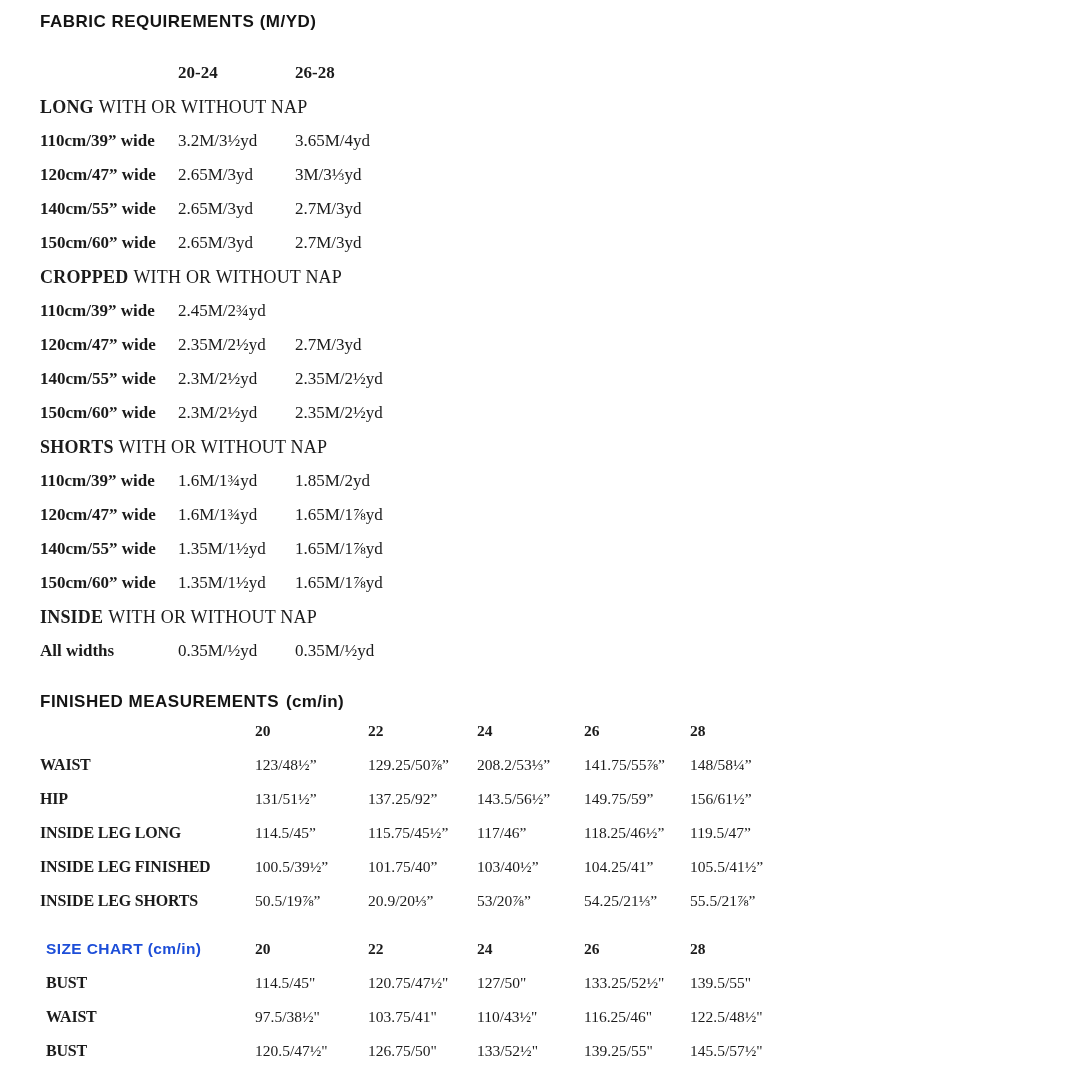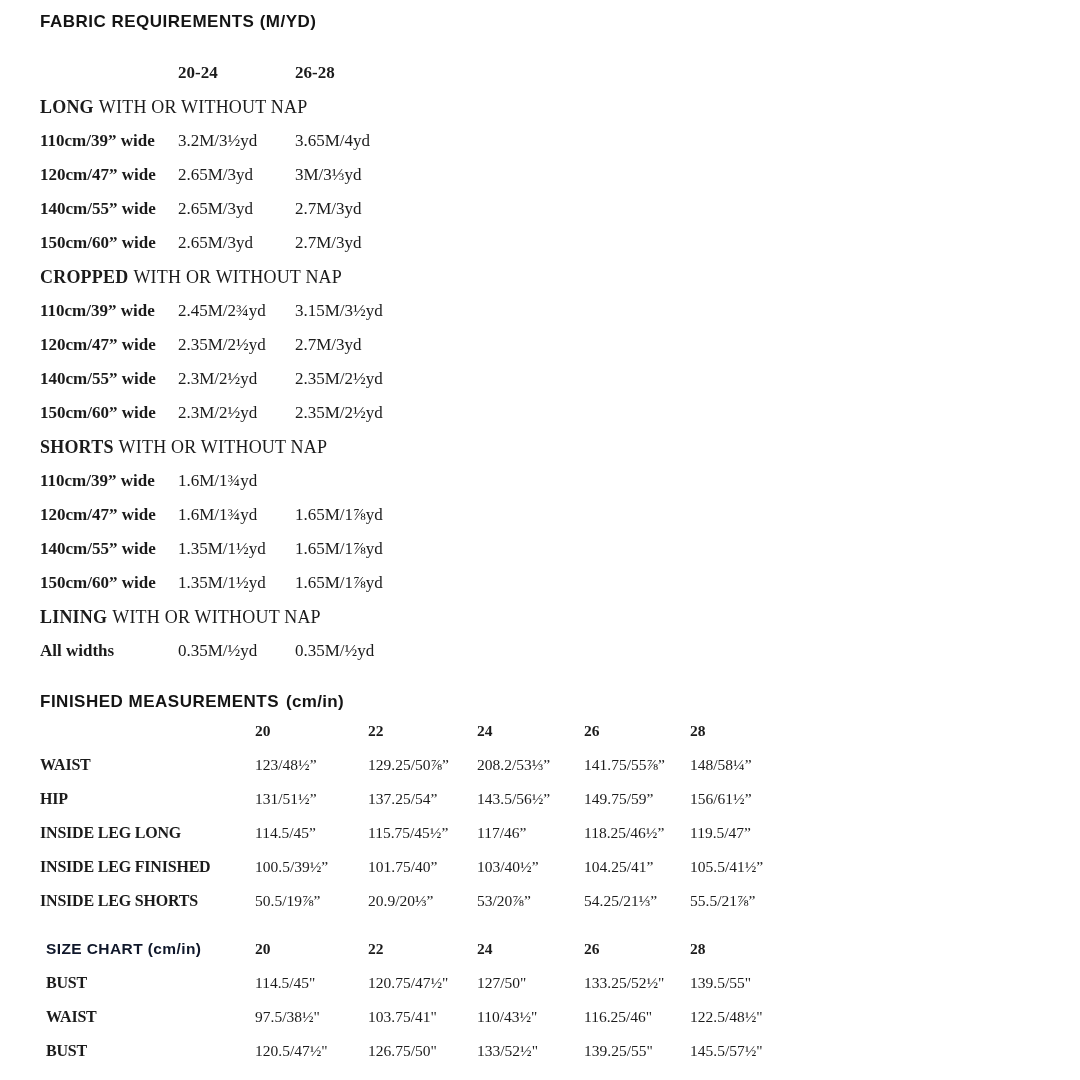--- a/index.html
+++ b/index.html
@@ -41,21 +41,21 @@
   
   .meas-grid { grid-template-columns:215px 113px 109px 107px 106px 180px; }
   .meas-table { margin-top:2px; }
   .meas-table .cell, .size-table .cell { font-size:15.5px; }
   .meas-table .lbl, .size-table .lbl { font-weight:700; font-size:16px; letter-spacing:-0.2px; }
   .size-hdr { font-weight:700; font-size:16px; }
 
   .size-table { margin-top:14px; }
   .size-table .lbl { padding-left:6px; }
   .size-title { font-family:"Liberation Sans","DejaVu Sans",sans-serif; font-weight:700;
-                font-size:16.5px; letter-spacing:0.4px; padding-left:6px; color:#0f172a; }
+                font-size:16.5px; letter-spacing:0.4px; padding-left:6px; color:#1d4ed8; }
 </style>
 </head>
 <body>
 
 <div class="page">
 
   <h1 class="sans-head">FABRIC REQUIREMENTS (M/YD)</h1>
 
   <div class="fab-table">
 
@@ -88,21 +88,20 @@
       <span class="cell">2.65M/3yd</span>
       <span class="cell">2.7M/3yd</span>
     </div>
 
     <div class="row sec">
       <span class="sec-name">CROPPED</span><span class="sec-suffix">WITH OR WITHOUT NAP</span>
     </div>
     <div class="row fab-grid">
       <span class="cell lbl">110cm/39” wide</span>
       <span class="cell">2.45M/2¾yd</span>
-      <span class="cell">3.15M/3½yd</span>
     </div>
     <div class="row fab-grid">
       <span class="cell lbl">120cm/47” wide</span>
       <span class="cell">2.35M/2½yd</span>
       <span class="cell">2.7M/3yd</span>
     </div>
     <div class="row fab-grid">
       <span class="cell lbl">140cm/55” wide</span>
       <span class="cell">2.3M/2½yd</span>
       <span class="cell">2.35M/2½yd</span>
@@ -112,39 +111,40 @@
       <span class="cell">2.3M/2½yd</span>
       <span class="cell">2.35M/2½yd</span>
     </div>
 
     <div class="row sec">
       <span class="sec-name">SHORTS</span><span class="sec-suffix">WITH OR WITHOUT NAP</span>
     </div>
     <div class="row fab-grid">
       <span class="cell lbl">110cm/39” wide</span>
       <span class="cell">1.6M/1¾yd</span>
+      <span class="cell">1.85M/2yd</span>
     </div>
     <div class="row fab-grid">
       <span class="cell lbl">120cm/47” wide</span>
       <span class="cell">1.6M/1¾yd</span>
       <span class="cell">1.65M/1⅞yd</span>
     </div>
     <div class="row fab-grid">
       <span class="cell lbl">140cm/55” wide</span>
       <span class="cell">1.35M/1½yd</span>
       <span class="cell">1.65M/1⅞yd</span>
     </div>
     <div class="row fab-grid">
       <span class="cell lbl">150cm/60” wide</span>
       <span class="cell">1.35M/1½yd</span>
       <span class="cell">1.65M/1⅞yd</span>
     </div>
 
     <div class="row sec">
-      <span class="sec-name">LINING</span><span class="sec-suffix">WITH OR WITHOUT NAP</span>
+      <span class="sec-name">INSIDE</span><span class="sec-suffix">WITH OR WITHOUT NAP</span>
     </div>
     <div class="row fab-grid">
       <span class="cell lbl">All widths</span>
       <span class="cell">0.35M/½yd</span>
       <span class="cell">0.35M/½yd</span>
     </div>
   </div>
 
   <h2 class="sans-head">
     <span>FINISHED MEASUREMENTS</span><span class="unit">(cm/in)</span>
@@ -163,21 +163,21 @@
       <span class="cell lbl">WAIST</span>
       <span class="cell">123/48½”</span>
       <span class="cell">129.25/50⅞”</span>
       <span class="cell">208.2/53⅓”</span>
       <span class="cell">141.75/55⅞”</span>
       <span class="cell">148/58¼”</span>
     </div>
     <div class="row meas-grid">
       <span class="cell lbl">HIP</span>
       <span class="cell">131/51½”</span>
-      <span class="cell">137.25/54”</span>
+      <span class="cell">137.25/92”</span>
       <span class="cell">143.5/56½”</span>
       <span class="cell">149.75/59”</span>
       <span class="cell">156/61½”</span>
     </div>
     <div class="row meas-grid">
       <span class="cell lbl">INSIDE LEG LONG</span>
       <span class="cell">114.5/45”</span>
       <span class="cell">115.75/45½”</span>
       <span class="cell">117/46”</span>
       <span class="cell">118.25/46½”</span>

